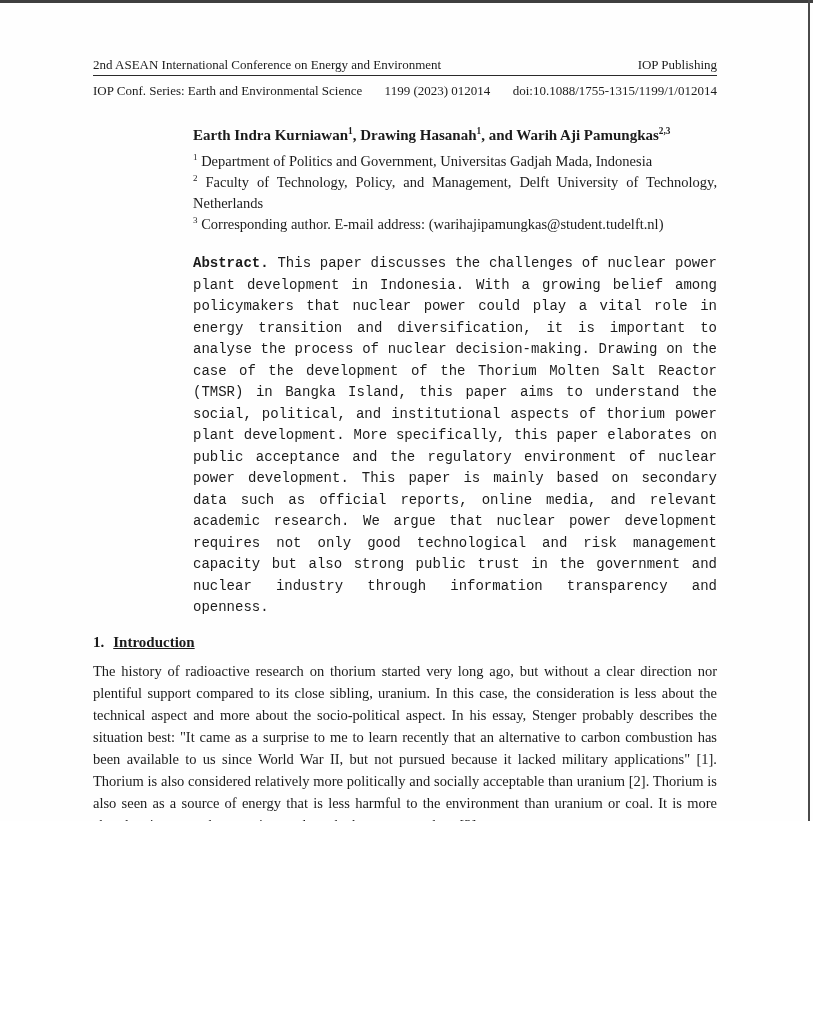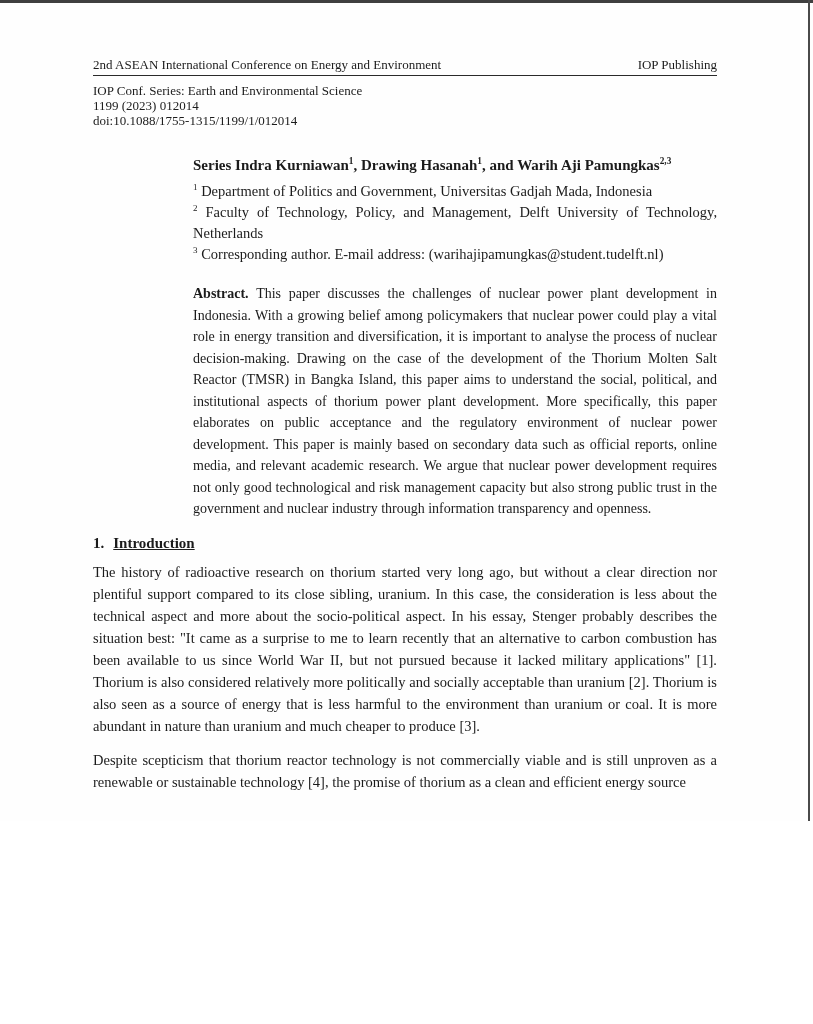--- a/index.html
+++ b/index.html
@@ -16,34 +16,34 @@
   .page-top-edge {
     position:absolute; top:0; left:0; width:813px; height:3px;
     background:#3f3f3f;
   }
   .page-right-edge {
     position:absolute; top:0; right:3px; width:2px; height:1024px;
     background:#4a4a4a;
   }
   .hdr-row { display:flex; justify-content:space-between; font-size:13px; line-height:15px; }
   .hdr-rule { border-bottom:1.5px solid #2a2a2a; margin-top:3px; }
-  .hdr-row2 { margin-top:7px;flex-direction:column; }
+  .hdr-row2 { margin-top:7px; }
   .title {
     margin:147px 0 0 0;
     font-size:21px; font-weight:bold;
     line-height:31px;
     white-space:pre-line;
     letter-spacing:0.2px;
   }
   .indent { margin-left:100px; }
   .authors { margin:27px 0 0 0; font-size:15px; font-weight:bold; line-height:21px; }
   sup { font-size:0.62em; vertical-align:super; line-height:0; }
   .affiliations { margin-top:5px; font-size:14.5px; line-height:21px; text-align:justify; }
   .affil { margin:0; }
-  .abstract { margin:18px 0 0 0; font-size:14px; line-height:21.5px; text-align:justify; }
+  .abstract { margin:18px 0 0 0; font-size:14px; line-height:21.5px; text-align:justify;font-family:Liberation Mono, monospace; }
   .abstract b { font-weight:bold; }
   .keywords { margin:9px 0 0 0; font-size:14.5px; line-height:22px; text-align:justify; }
   .section-heading { margin:13px 0 0 0; font-size:15px; font-weight:bold; line-height:21px;text-decoration:underline; }
   .section-heading .sec-num { display:inline-block; margin-right:9px; }
   .body-par { margin:7px 0 0 0; font-size:14.5px; line-height:22px; text-align:justify; }
   .body-par + .body-par { margin-top:12px; }
 </style>
 </head>
 <body>
 
@@ -59,21 +59,21 @@
     <div class="hdr-rule"></div>
     <div class="hdr-row hdr-row2">
       <span>IOP Conf. Series: Earth and Environmental Science</span>
       <span>1199 (2023) 012014</span>
       <span>doi:10.1088/1755-1315/1199/1/012014</span>
     </div>
   </header>
 
 
   <div class="indent">
-    <p class="authors"><span>Series Indra Kurniawan</span><sup>1</sup><span>, </span><span>Drawing Hasanah</span><sup>1</sup><span>, and </span><span>Warih Aji Pamungkas</span><sup>2,3</sup></p>
+    <p class="authors"><span>Earth Indra Kurniawan</span><sup>1</sup><span>, </span><span>Drawing Hasanah</span><sup>1</sup><span>, and </span><span>Warih Aji Pamungkas</span><sup>2,3</sup></p>
 
     <div class="affiliations">
       <p class="affil"><sup>1</sup> <span>Department of Politics and Government, Universitas Gadjah Mada, Indonesia</span></p>
       <p class="affil"><sup>2</sup> <span>Faculty of Technology, Policy, and Management, Delft University of Technology, Netherlands</span></p>
       <p class="affil"><sup>3</sup> <span>Corresponding author. E-mail address: (warihajipamungkas@student.tudelft.nl)</span></p>
     </div>
 
     <p class="abstract"><b>Abstract.</b> <span>This paper discusses the challenges of nuclear power plant development in Indonesia. With a growing belief among policymakers that nuclear power could play a vital role in energy transition and diversification, it is important to analyse the process of nuclear decision-making. Drawing on the case of the development of the Thorium Molten Salt Reactor (TMSR) in Bangka Island, this paper aims to understand the social, political, and institutional aspects of thorium power plant development. More specifically, this paper elaborates on public acceptance and the regulatory environment of nuclear power development. This paper is mainly based on secondary data such as official reports, online media, and relevant academic research. We argue that nuclear power development requires not only good technological and risk management capacity but also strong public trust in the government and nuclear industry through information transparency and openness.</span></p>
 
   </div>

